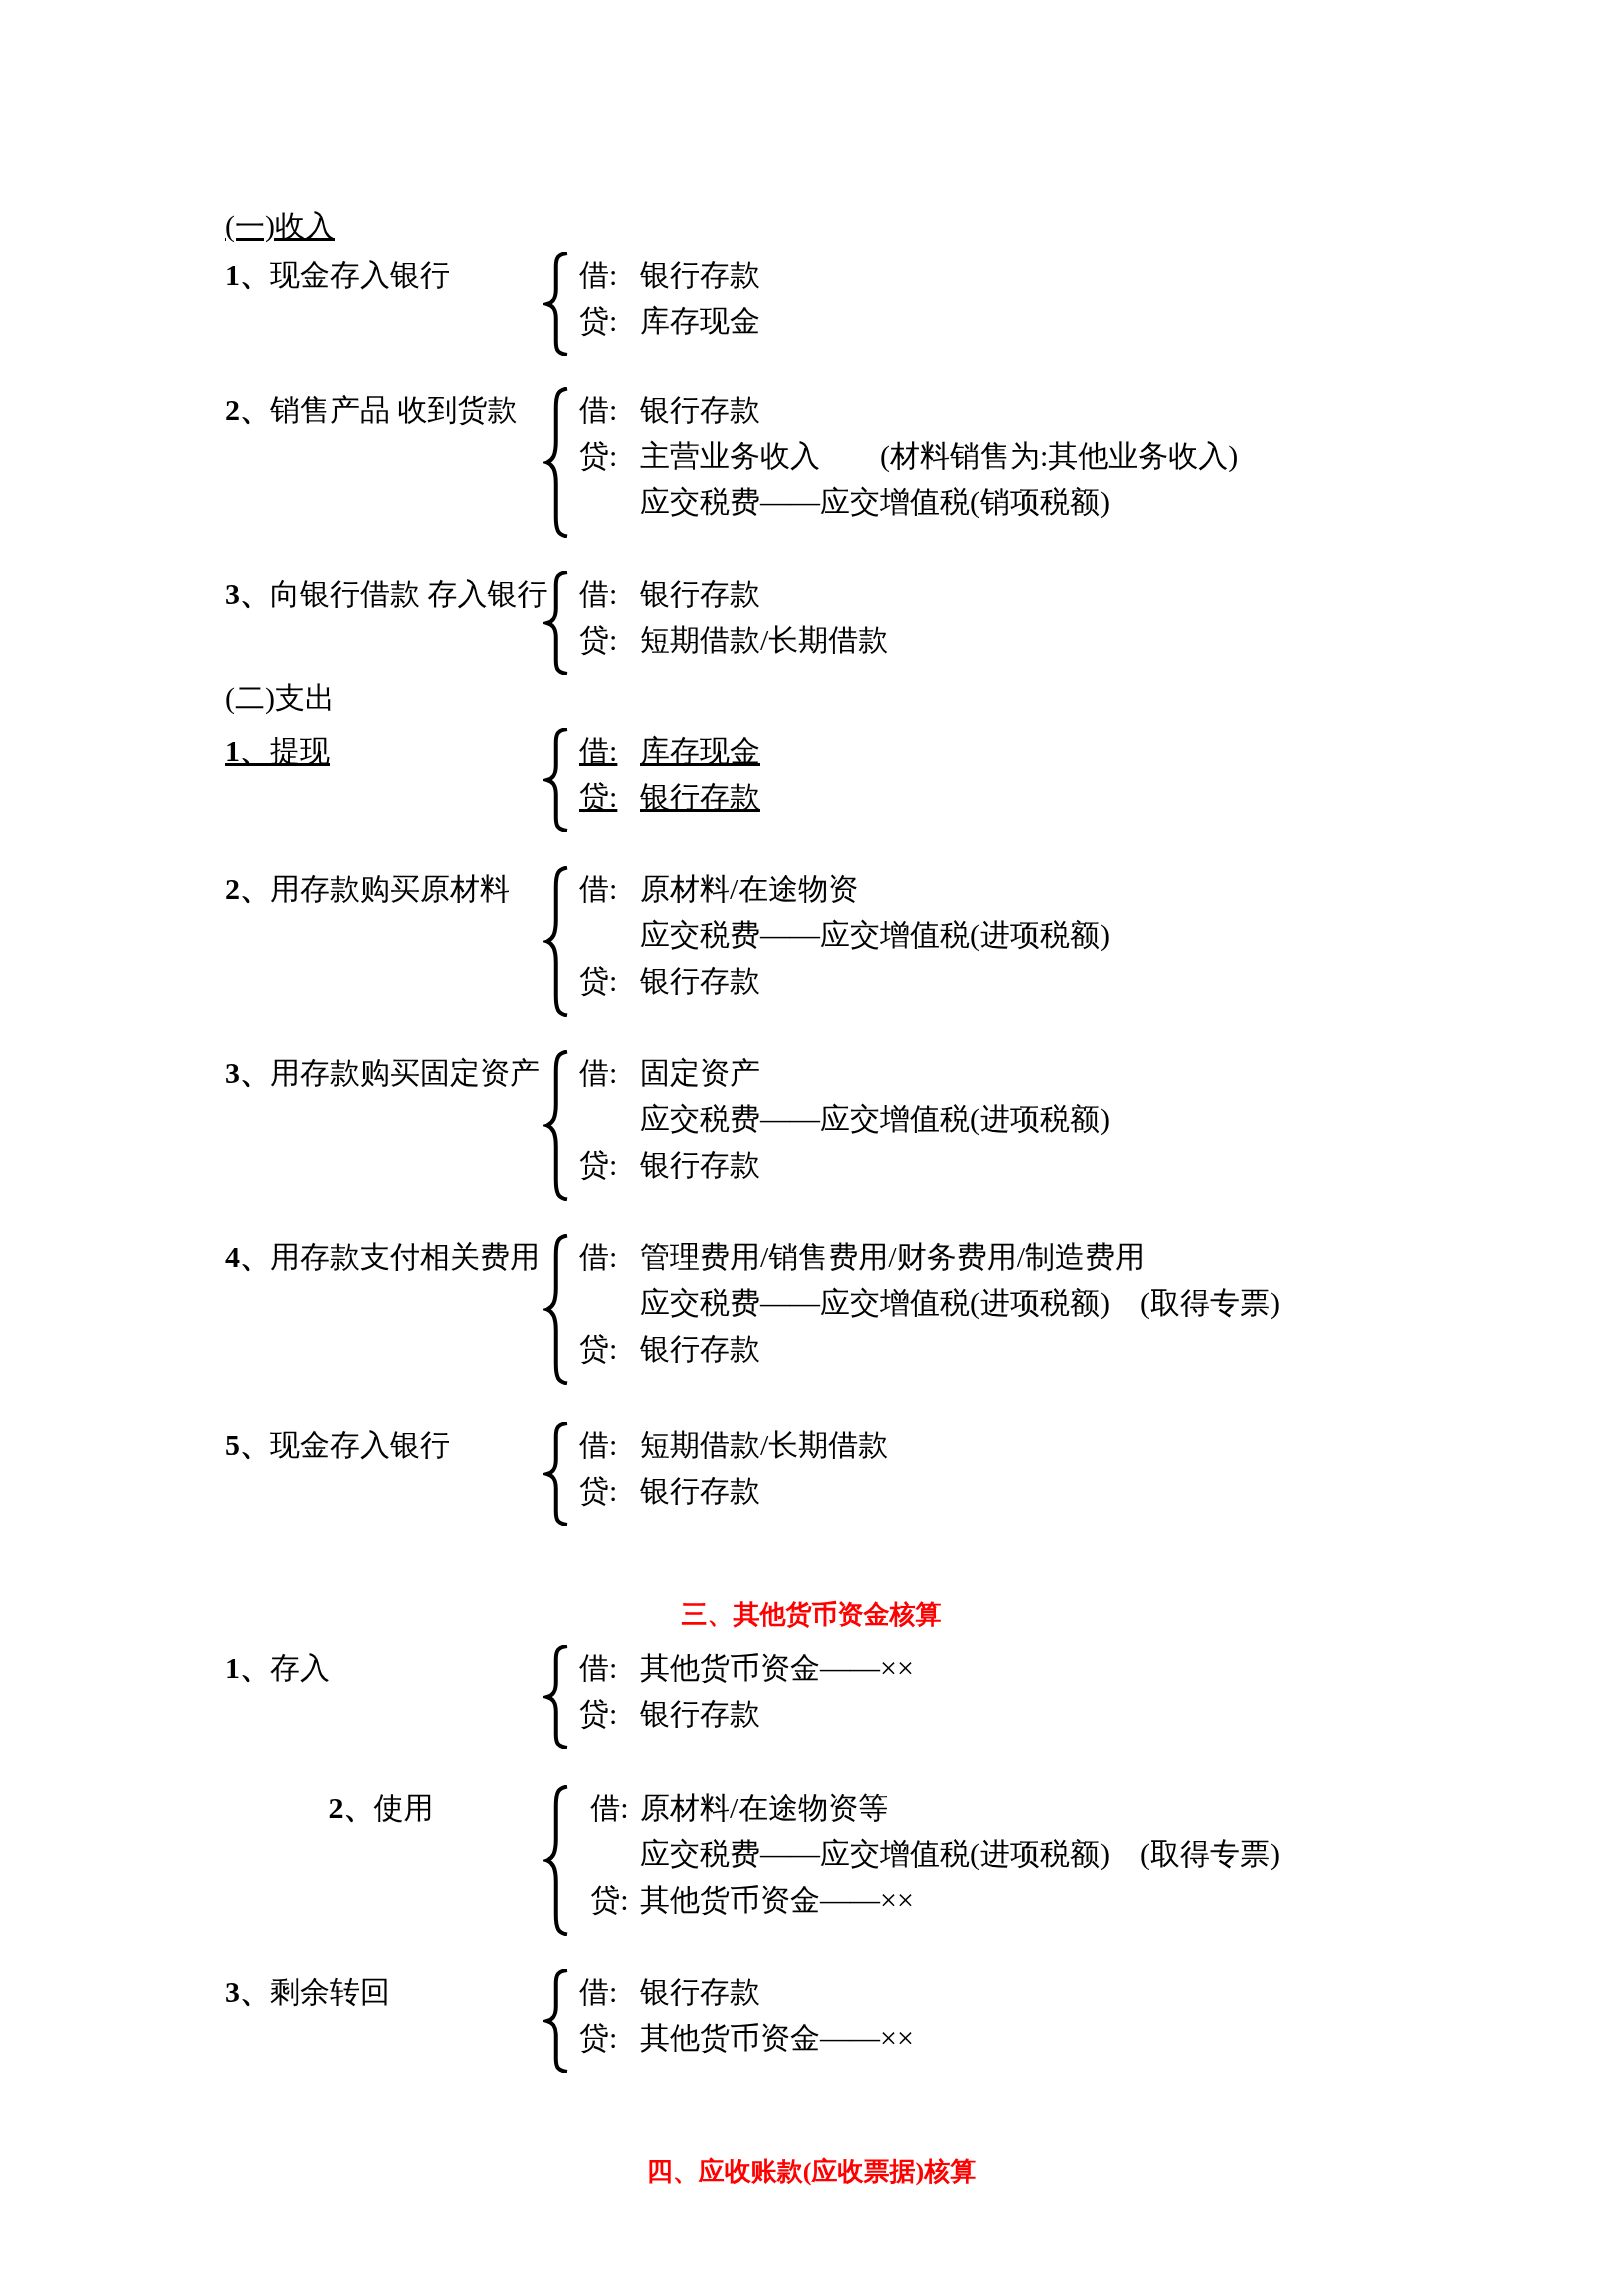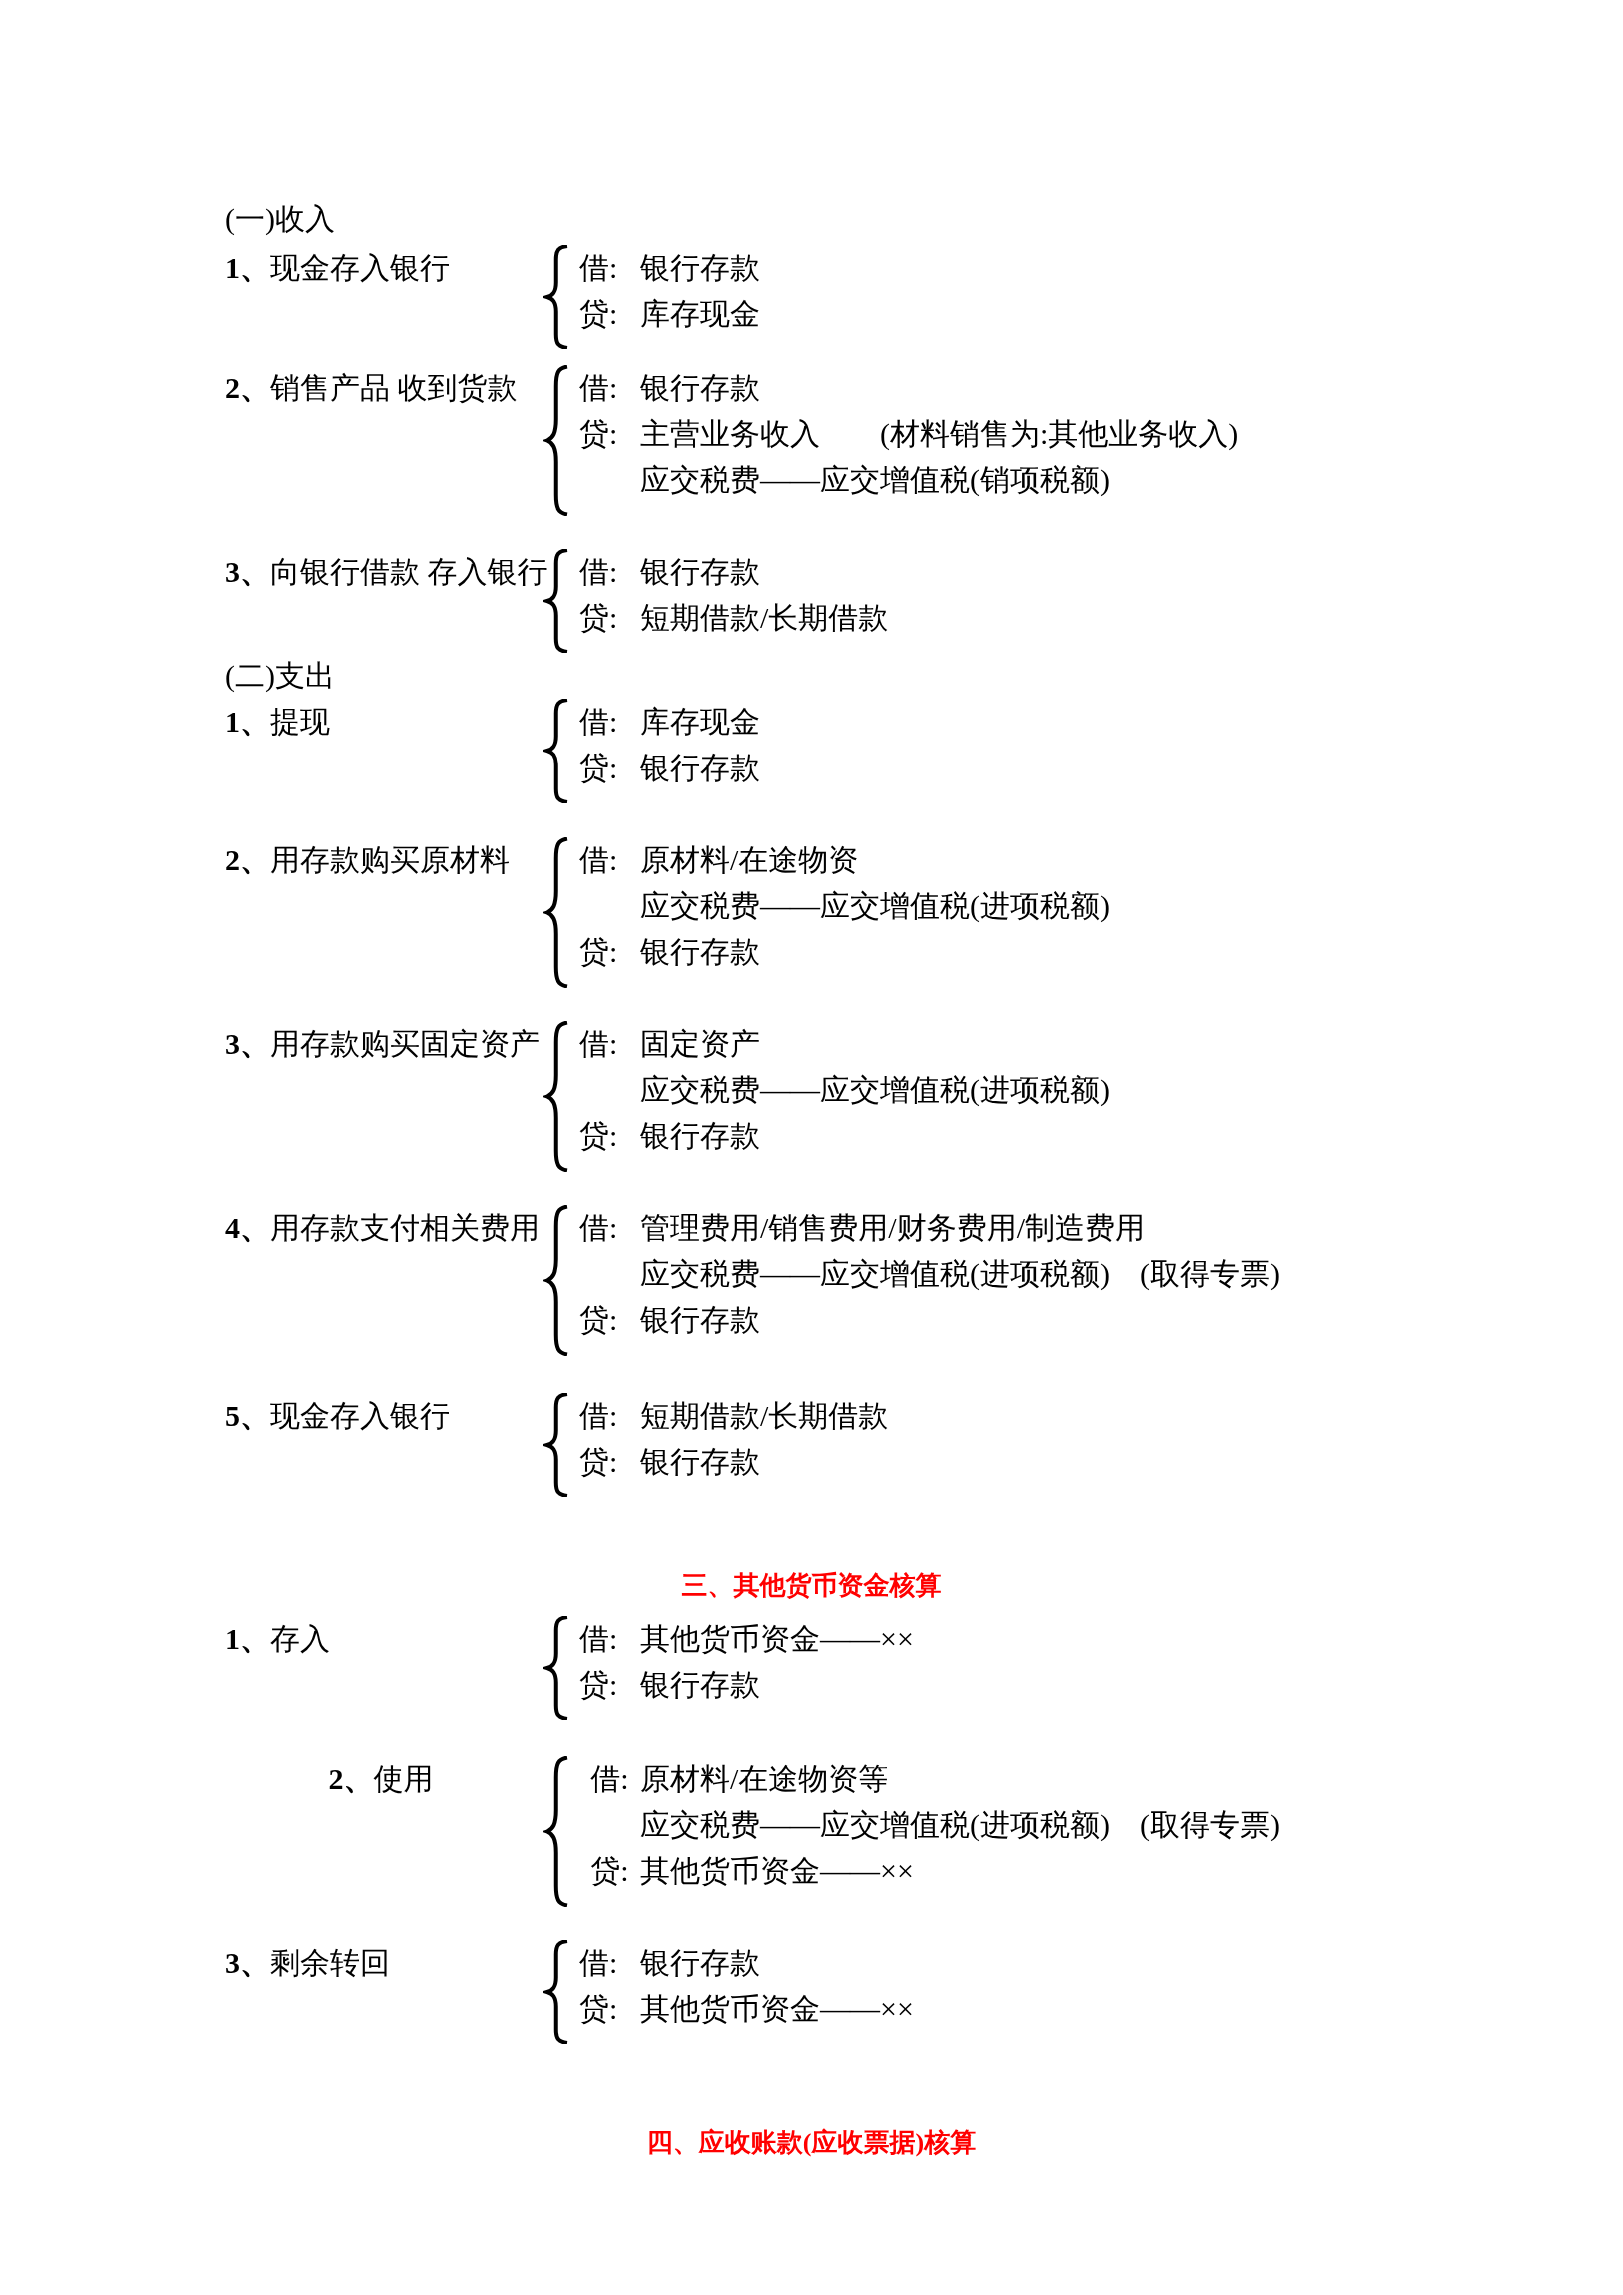--- a/index.html
+++ b/index.html
@@ -57,23 +57,23 @@
   .line{
     display:flex;
     line-height:46px;
     white-space:pre;
   }
   .line .prefix{
     flex:0 0 61px;
     width:61px;
   }
   
-  .mt0{margin-top:0;}
+  .mt0{margin-top:7px;text-decoration:underline;}
   .mt5{margin-top:3.4px;}
-  .mt46{margin-top:16px;}
+  .mt46{margin-top:31px;}
   .mt48{margin-top:33px;}
   .mt49{margin-top:33px;}
   .mt50{margin-top:34px;}
   .mt53{margin-top:36px;text-align:center;}
   .mt54{margin-top:37px;}
   .mt64{}
   .mt97{margin-top:66px;}
   .mt10{margin-top:6.8px;}
   .mt112{margin-top:76px;}
 </style>

